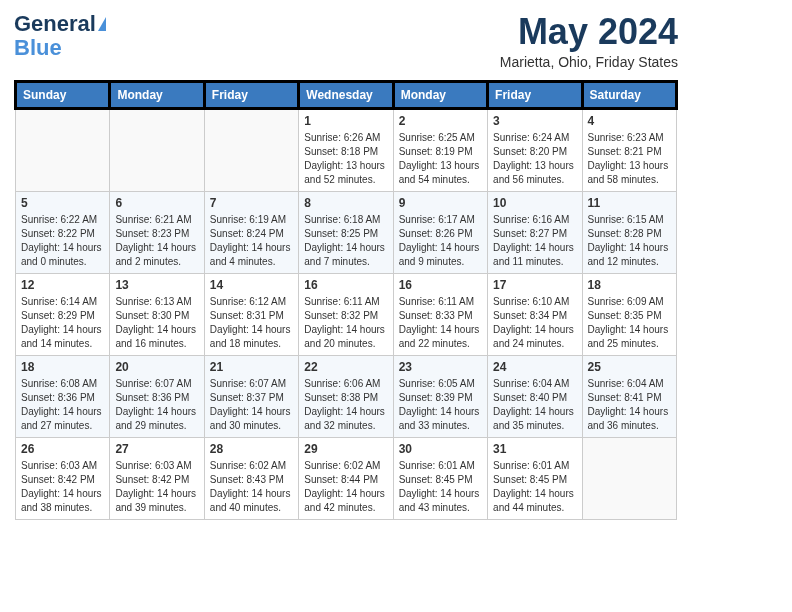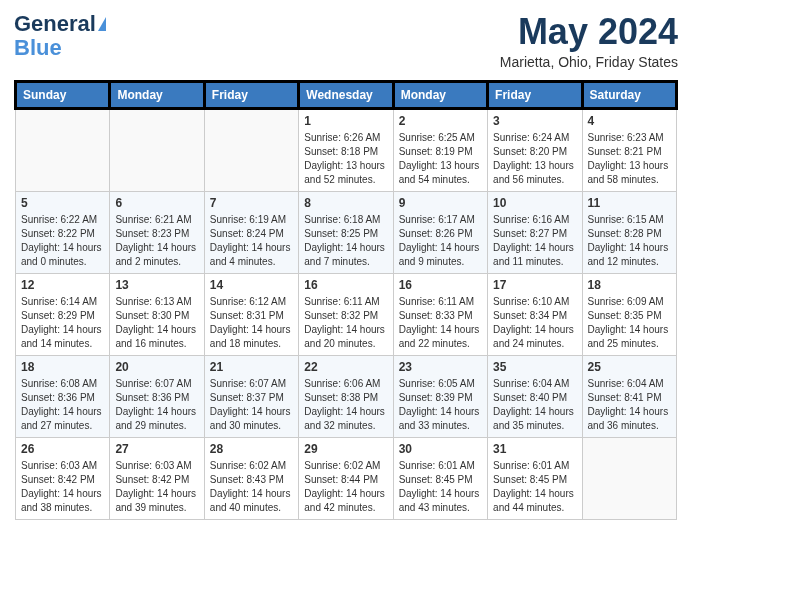--- a/index.html
+++ b/index.html
@@ -228,21 +228,21 @@
           </td>
           <td>
             <div class="day-num">22</div>
           <div class="day-info">Sunrise: 6:06 AM<br>Sunset: 8:38 PM<br>Daylight: 14 hours and 32 minutes.</div>
           </td>
           <td>
             <div class="day-num">23</div>
           <div class="day-info">Sunrise: 6:05 AM<br>Sunset: 8:39 PM<br>Daylight: 14 hours and 33 minutes.</div>
           </td>
           <td>
-            <div class="day-num">35</div>
+            <div class="day-num">24</div>
           <div class="day-info">Sunrise: 6:04 AM<br>Sunset: 8:40 PM<br>Daylight: 14 hours and 35 minutes.</div>
           </td>
           <td>
             <div class="day-num">25</div>
           <div class="day-info">Sunrise: 6:04 AM<br>Sunset: 8:41 PM<br>Daylight: 14 hours and 36 minutes.</div>
           </td>
         </tr>
         <tr>
           <td>
             <div class="day-num">26</div>

